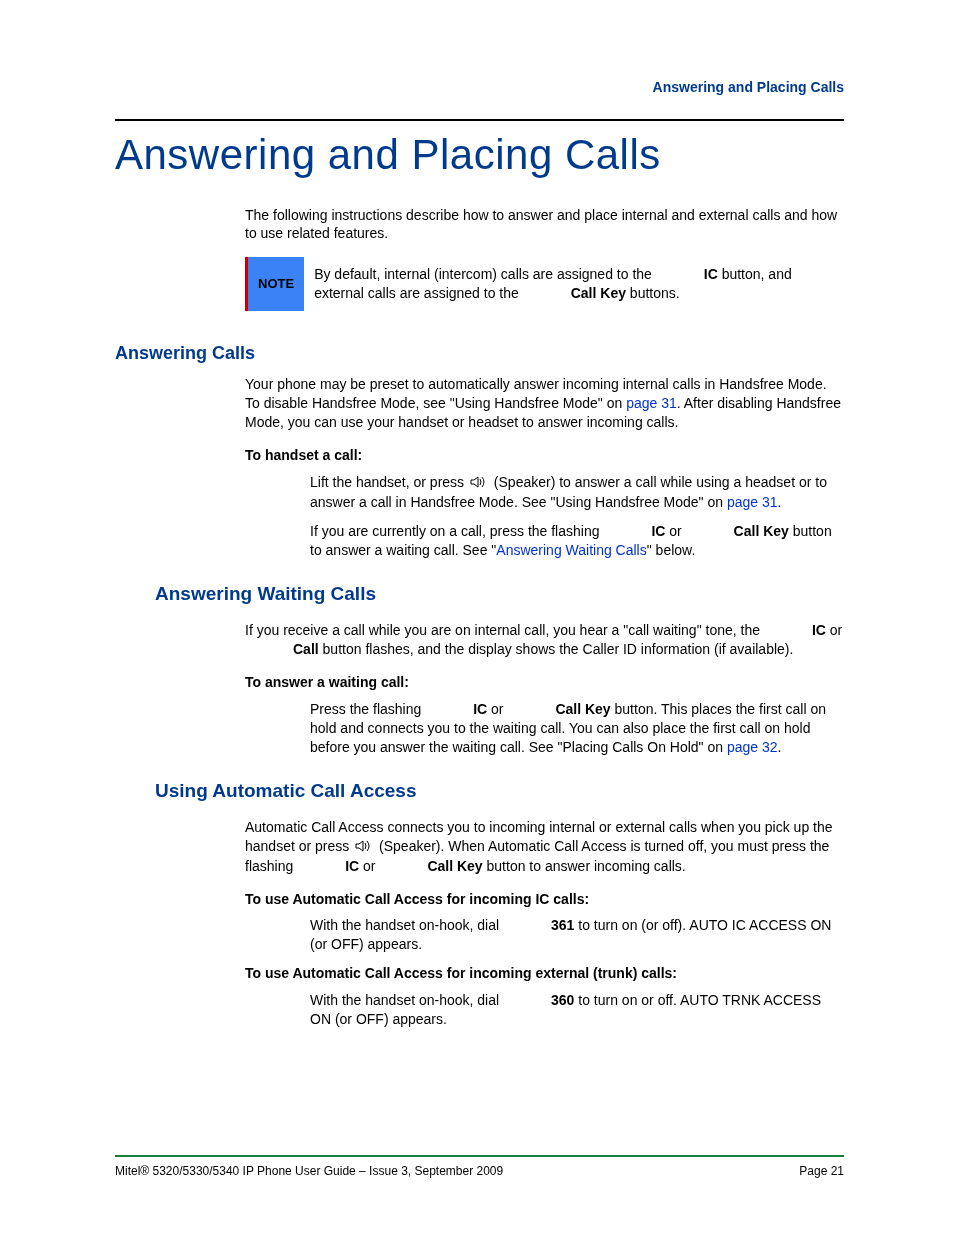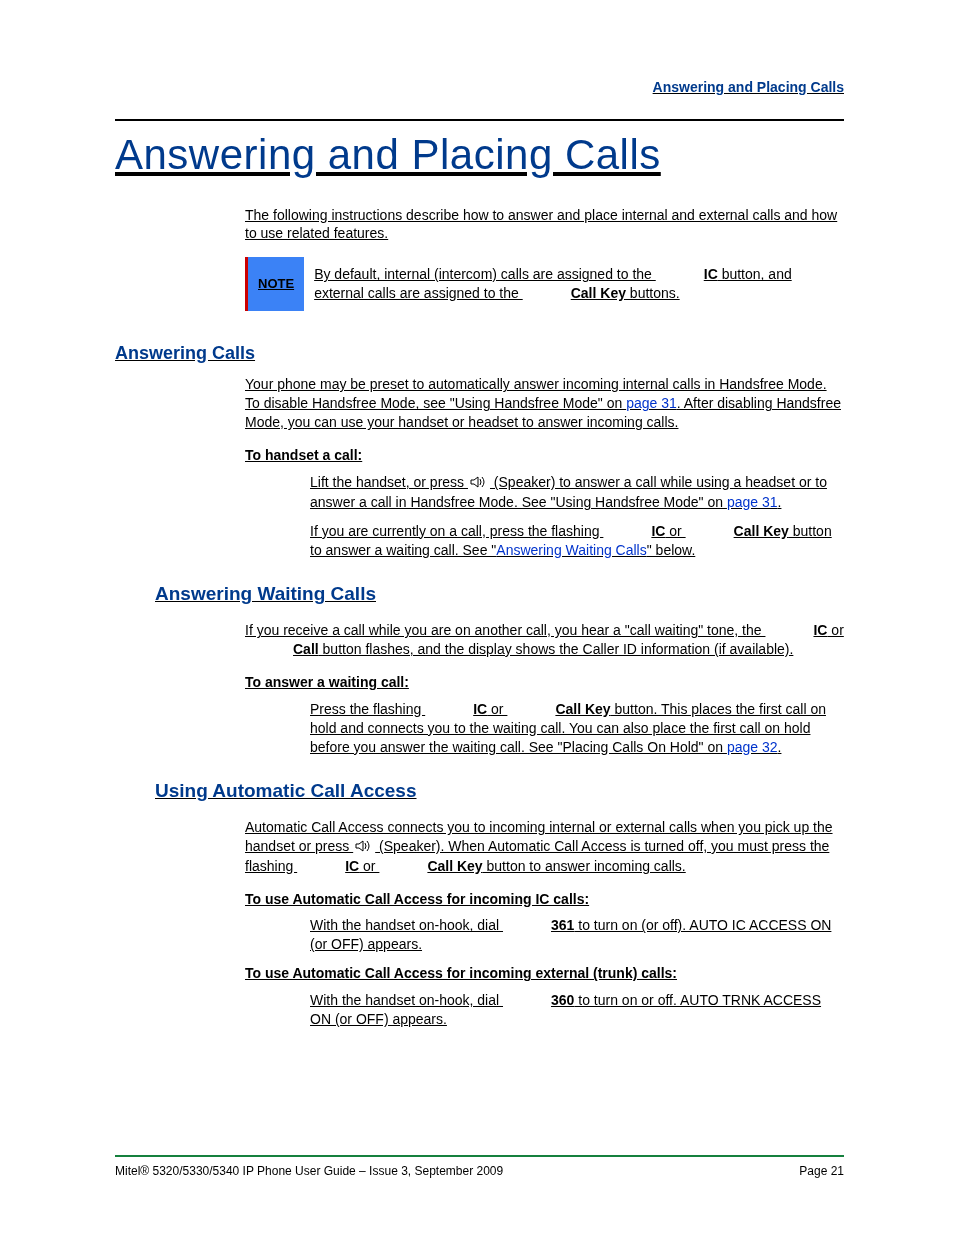--- a/index.html
+++ b/index.html
@@ -8,21 +8,20 @@
     height: 1235px;
     background: #fff;
     font-family: Arial, Helvetica, sans-serif;
     color: #000;
     position: relative;
     font-size: 14px;
     line-height: 1.35;
   }
   .page {
     padding: 78px 110px 60px 115px;
-    text-decoration: underline;
   }
   .running-head {
     color: #003a8c;
     font-weight: bold;
     text-align: right;
     font-size: 14px;
     margin-bottom: 22px;
   }
   .rule-top {
     border-top: 2px solid #000;
@@ -133,21 +132,21 @@
           <path d="M1 4 H4 L8 1 V11 L4 8 H1 Z" fill="none" stroke="#000" stroke-width="1"></path>
           <path d="M10 3 Q12 6 10 9 M12 1 Q16 6 12 11" fill="none" stroke="#000" stroke-width="1"></path>
         </svg></span><span> (Speaker) to answer a call while using a headset or to answer a call in Handsfree Mode. See "Using Handsfree Mode" on </span><span class="link">page 31</span><span>.</span>
   </div>
   <div class="indent-text">
     <span>If you are currently on a call, press the flashing </span><span class="b">IC</span><span> or </span><span class="b">Call Key</span><span> button to answer a waiting call. See "</span><span class="link">Answering Waiting Calls</span><span>" below.</span>
   </div>
 
   <div class="h2">Answering Waiting Calls</div>
   <div class="body-text">
-    <span>If you receive a call while you are on another call, you hear a "call waiting" tone, the </span><span class="b">IC</span><span> or </span><span class="b">Call</span><span> button flashes, and the display shows the Caller ID information (if available).</span>
+    <span>If you receive a call while you are on internal call, you hear a "call waiting" tone, the </span><span class="b">IC</span><span> or </span><span class="b">Call</span><span> button flashes, and the display shows the Caller ID information (if available).</span>
   </div>
   <div class="sub-bold">To answer a waiting call:</div>
   <div class="indent-text">
     <span>Press the flashing </span><span class="b">IC</span><span> or </span><span class="b">Call Key</span><span> button. This places the first call on hold and connects you to the waiting call. You can also place the first call on hold before you answer the waiting call. See "Placing Calls On Hold" on </span><span class="link">page 32</span><span>.</span>
   </div>
 
   <div class="h2">Using Automatic Call Access</div>
   <div class="body-text">
     <span>Automatic Call Access connects you to incoming internal or external calls when you pick up the handset or press </span><span class="speaker-icon"><svg width="18" height="12" viewBox="0 0 18 12">
           <path d="M1 4 H4 L8 1 V11 L4 8 H1 Z" fill="none" stroke="#000" stroke-width="1"></path>

